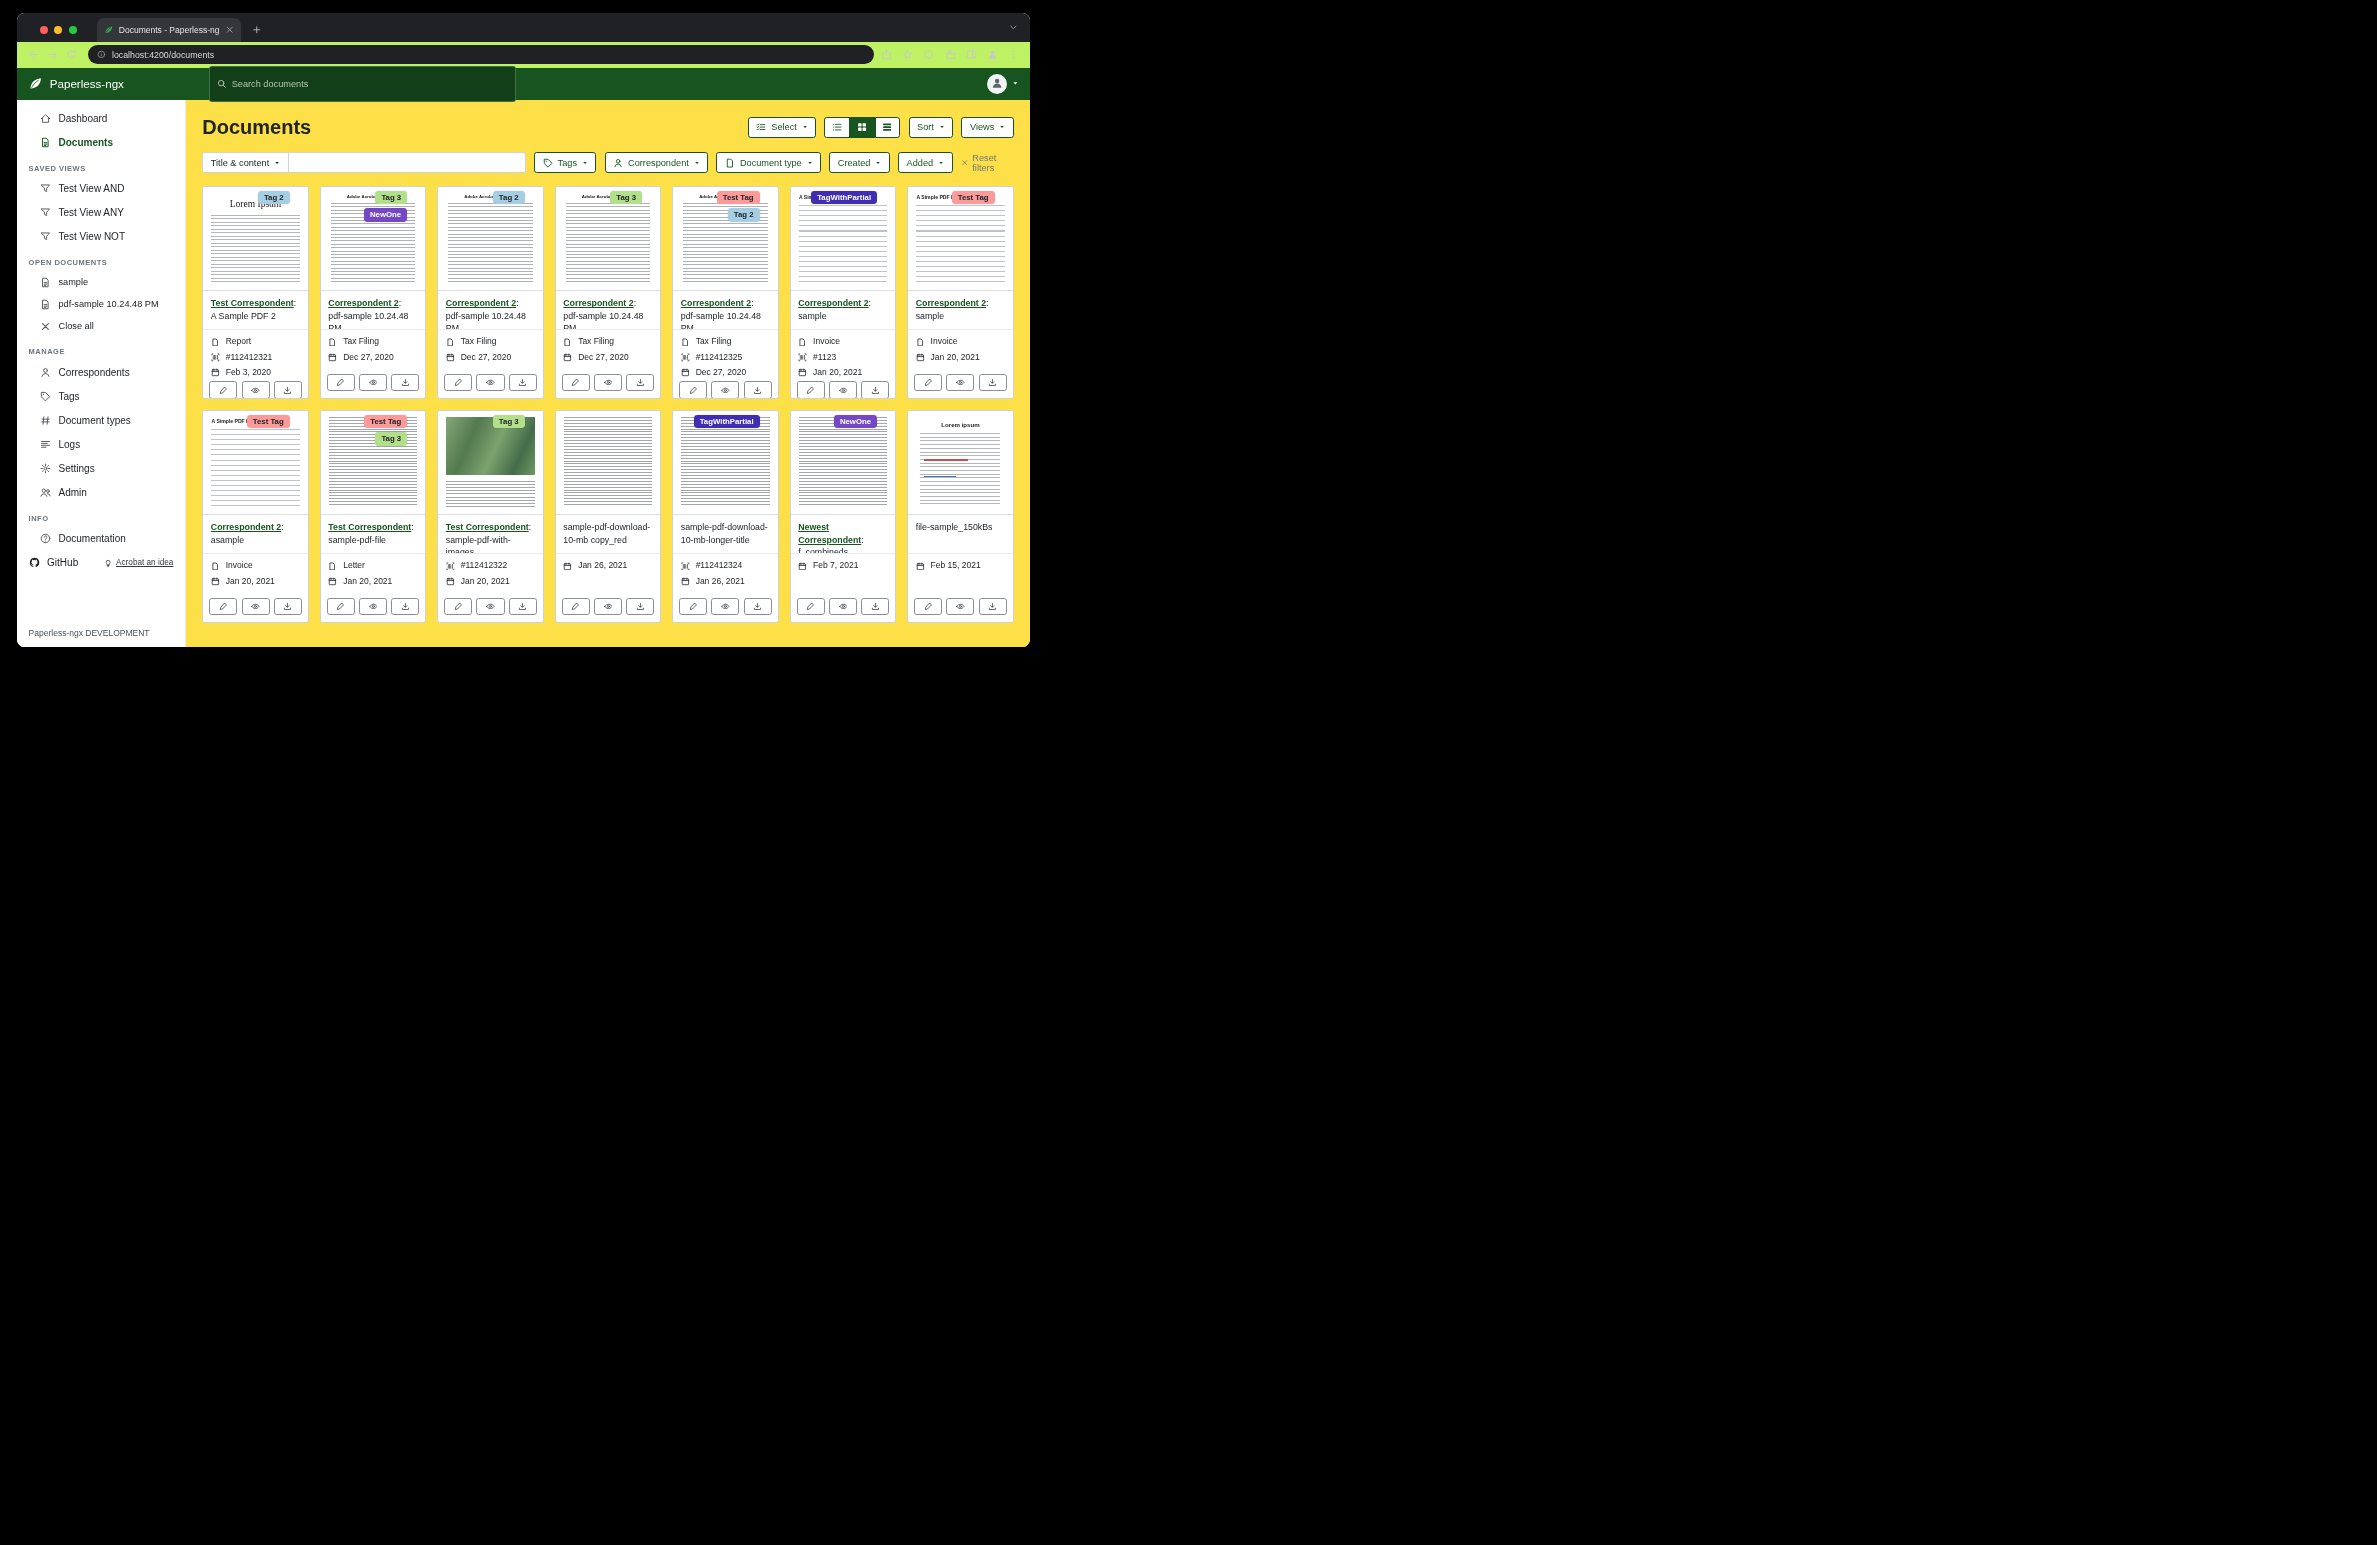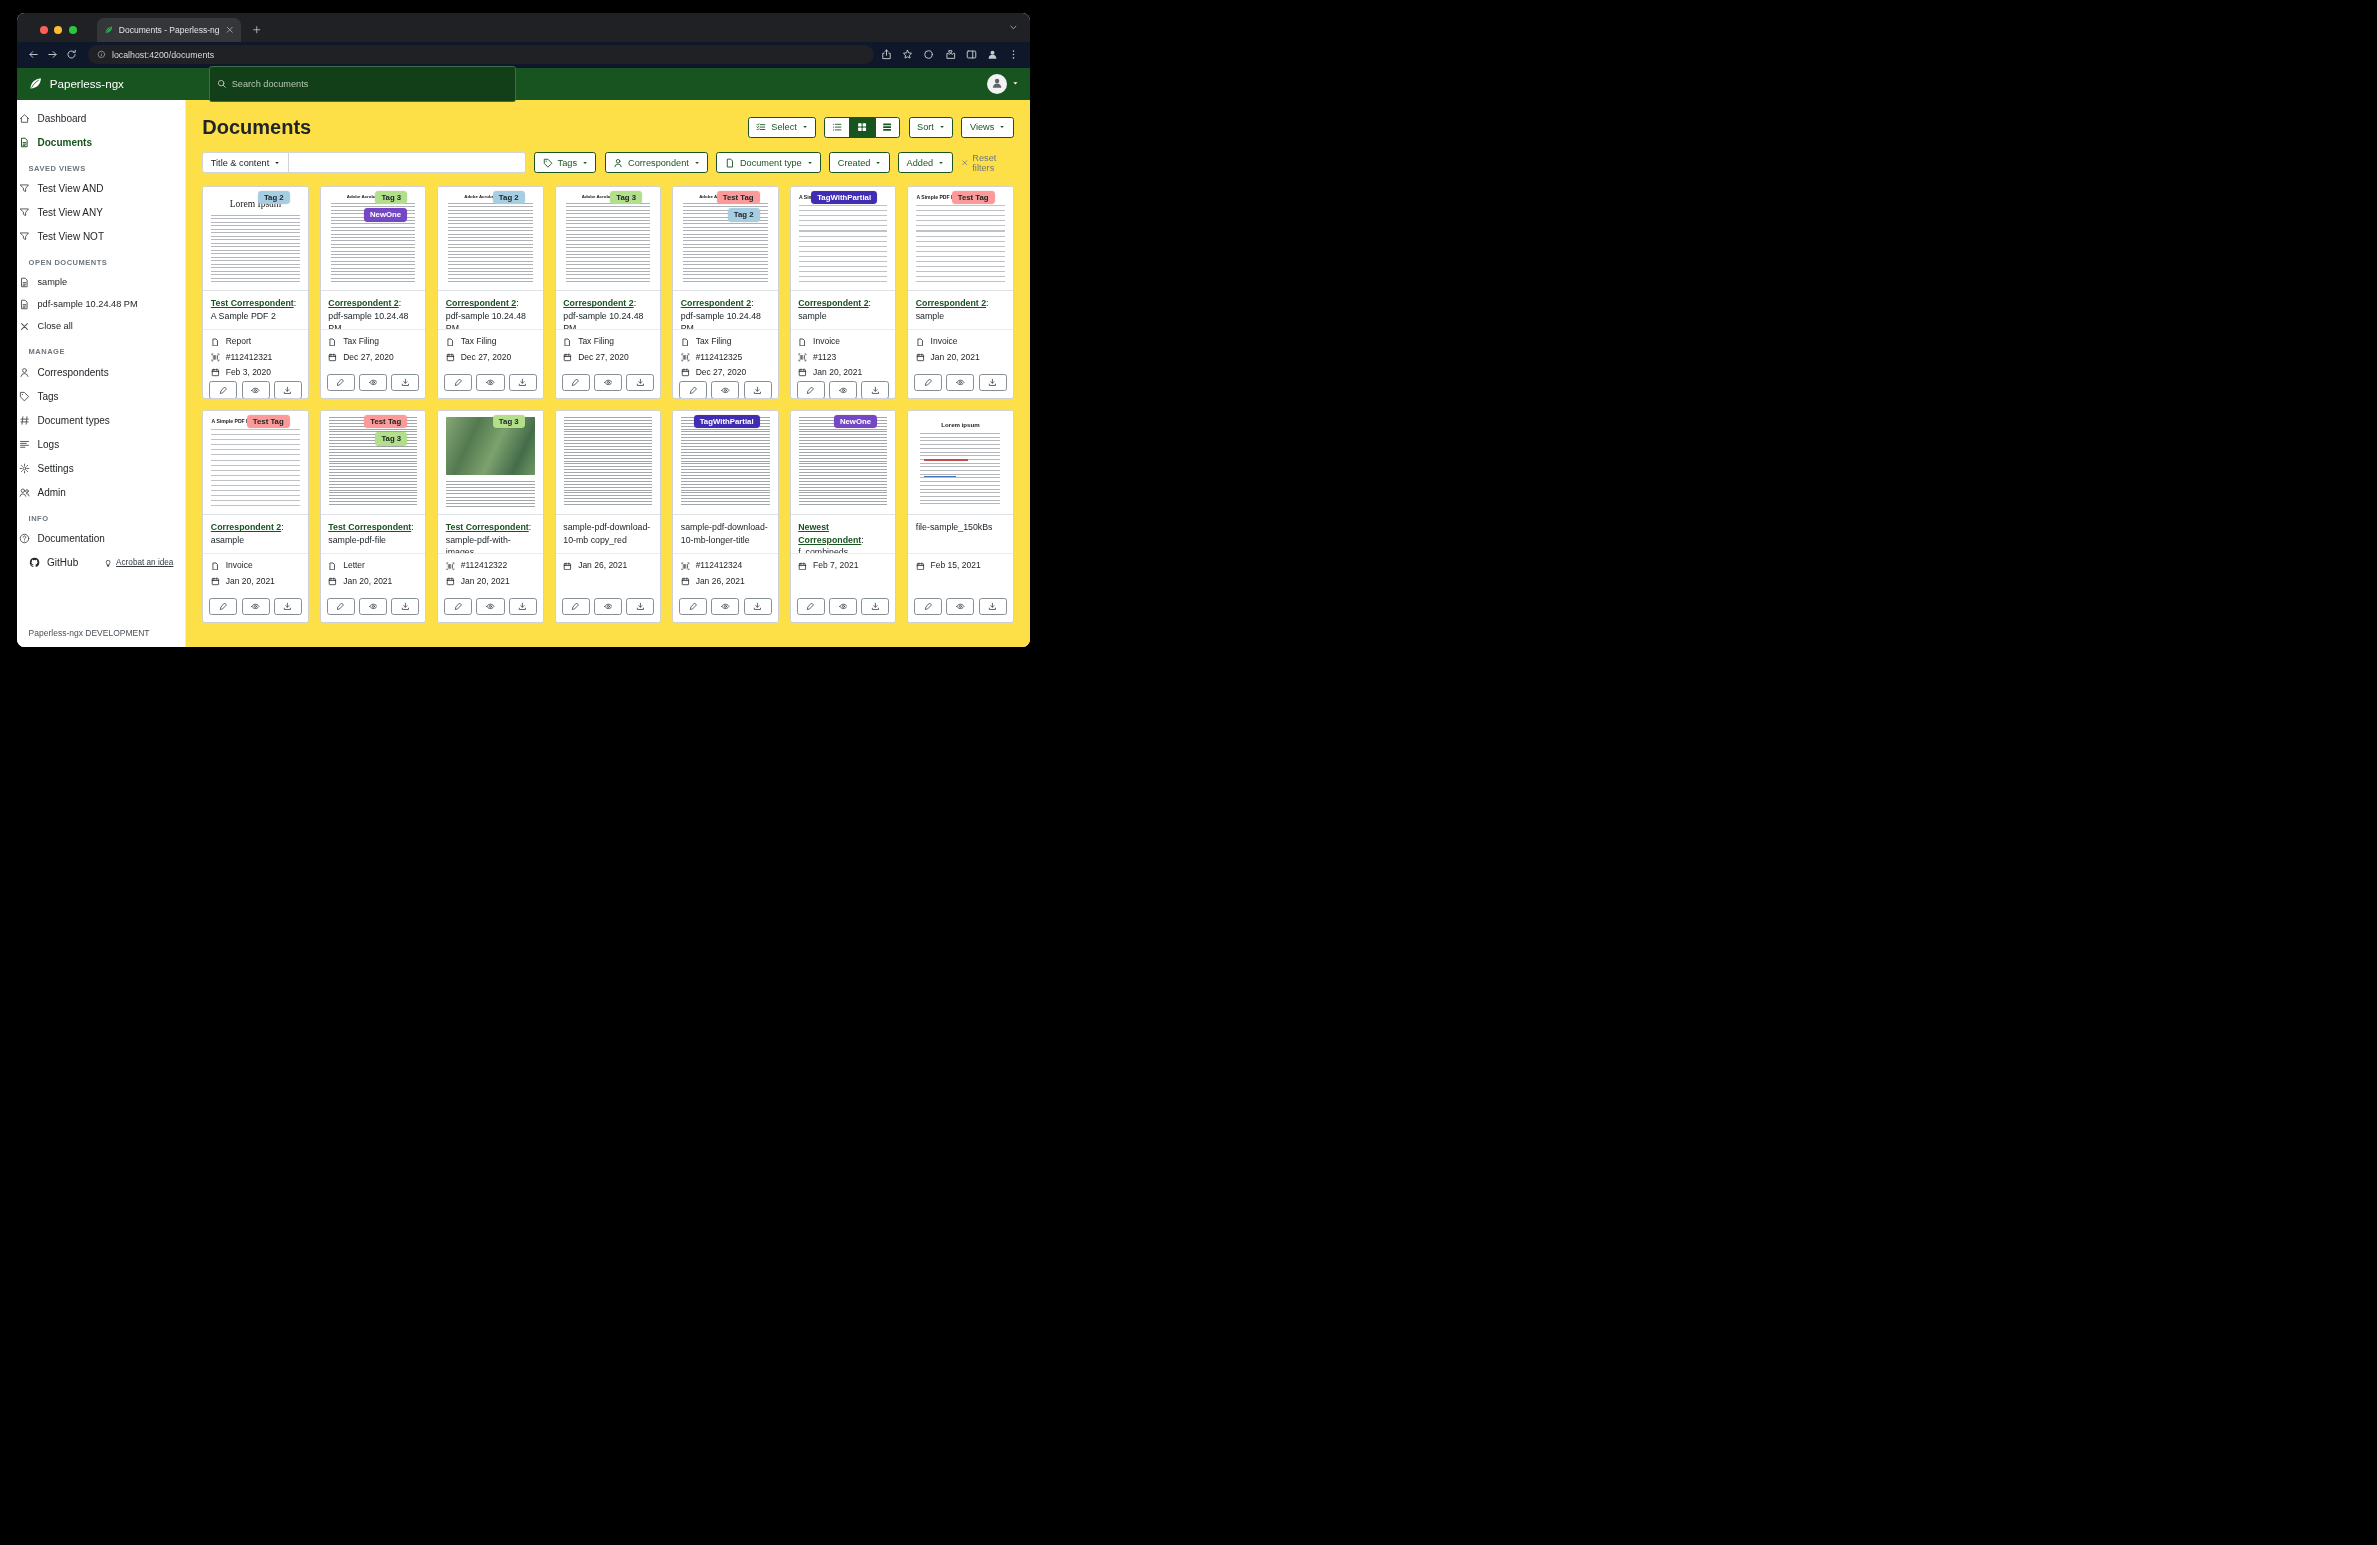--- a/index.html
+++ b/index.html
@@ -13,21 +13,21 @@
   .traffic{display:flex;gap:6.1px;margin:0 20.4px 7.5px 23px}
   .light{width:8.2px;height:8.2px;border-radius:50%}
   .light.red{background:#ff5f57}.light.yellow{background:#febc2e}.light.green{background:#28c840}
   .tab{height:24px;width:144px;background:#35363a;border-radius:6.8px 6.8px 0 0;display:flex;align-items:center;gap:5.4px;padding:0 6.8px;color:#e3e5e8;font-size:8.5px}
   .tab .ic{width:9.5px;height:9.5px}
   .tab-title{flex:1;white-space:nowrap;overflow:hidden}
   .tab-close{width:7.5px;height:7.5px;color:#9aa0a6}
   .newtab{width:17.7px;height:17.7px;margin:0 0 3.4px 6.8px;color:#c3c6c9;display:flex;align-items:center;justify-content:center}
   .newtab .ic{width:9.5px;height:9.5px}
   .tb-chev{position:absolute;right:12.2px;top:9.5px;width:8.8px;height:8.8px;color:#c3c6c9}
-  .urlbar{height:26px;background:#0f172a;display:flex;align-items:center;padding:0 6.8px;flex:0 0 auto}
+  .urlbar{height:26px;background:#bef264;display:flex;align-items:center;padding:0 6.8px;flex:0 0 auto}
   .nav-ic{width:19px;height:19px;display:flex;align-items:center;justify-content:center;color:#c6c9cc}
   .nav-ic .ic{width:11px;height:11px}
   .url-pill{flex:1;height:19px;background:#202124;border-radius:9.5px;display:flex;align-items:center;gap:6.1px;padding:0 9.5px;margin:0 6.8px;color:#dadce0;font-size:8.8px}
   .url-pill .ic{width:8.8px;height:8.8px;color:#9aa0a6}
   .right-ics{display:flex;align-items:center;gap:10.2px;color:#c6c9cc;margin-right:4.1px}
   .right-ics .ic{width:11px;height:11px}
 
   
   .app{flex:1;display:flex;flex-direction:column;min-height:0;background:#fde047}
   .app-header{height:32px;background:#17541f;display:flex;align-items:center;padding:0 11px;flex:0 0 auto}
@@ -38,21 +38,21 @@
   .app-search input{flex:1;background:transparent;border:none;outline:none;color:#e2eae3;font-size:9.2px;font-family:inherit}
   .app-search input::placeholder{color:#b4c4b7}
   .header-right{margin-left:auto;display:flex;align-items:center;gap:4.8px;color:#fff}
   .avatar{width:20px;height:20px;border-radius:50%;background:#f1f3f4;color:#5f6368;display:flex;align-items:center;justify-content:center}
   .avatar .ic{width:12.2px;height:12.2px}
   .header-right .caret{width:6.8px;height:6.8px}
 
   
   .app-body{flex:1;display:flex;min-height:0}
   .sidebar{width:169px;flex:0 0 auto;border-right:0.7px solid #e8eaec;display:flex;flex-direction:column;padding-top:6.8px;overflow:hidden;background:#fff}
-  .side-item{height:24px;display:flex;align-items:center;gap:7.5px;padding:0 2px;font-size:10px;color:#212529;cursor:pointer;flex:0 0 auto}
+  .side-item{height:24px;display:flex;align-items:center;gap:7.5px;padding:0 23px;font-size:10px;color:#212529;cursor:pointer;flex:0 0 auto}
   .side-item .ic{width:11px;height:11px;color:#54595e}
   .side-item.active{color:#17541f;font-weight:700}
   .side-item.active .ic{color:#17541f}
   .side-item.small{font-size:9.2px;height:22px}
   .side-heading{padding:9.5px 11.6px 4.1px;font-size:7.5px;font-weight:700;letter-spacing:0.5px;color:#6c757d;flex:0 0 auto}
   .github-row{display:flex;align-items:center;gap:7.5px;padding:0 11.6px;height:24px;font-size:10px;color:#212529;flex:0 0 auto}
   .github-row .ic{width:11px;height:11px;color:#24292f}
   .suggest{margin-left:auto;display:flex;align-items:center;gap:3.4px;font-size:8.2px;color:#343a40;text-decoration:underline;cursor:pointer}
   .suggest .ic{width:8.2px;height:8.2px}
   .side-footer{margin-top:auto;padding:9.5px 11.6px;font-size:8.5px;color:#495057;flex:0 0 auto}

